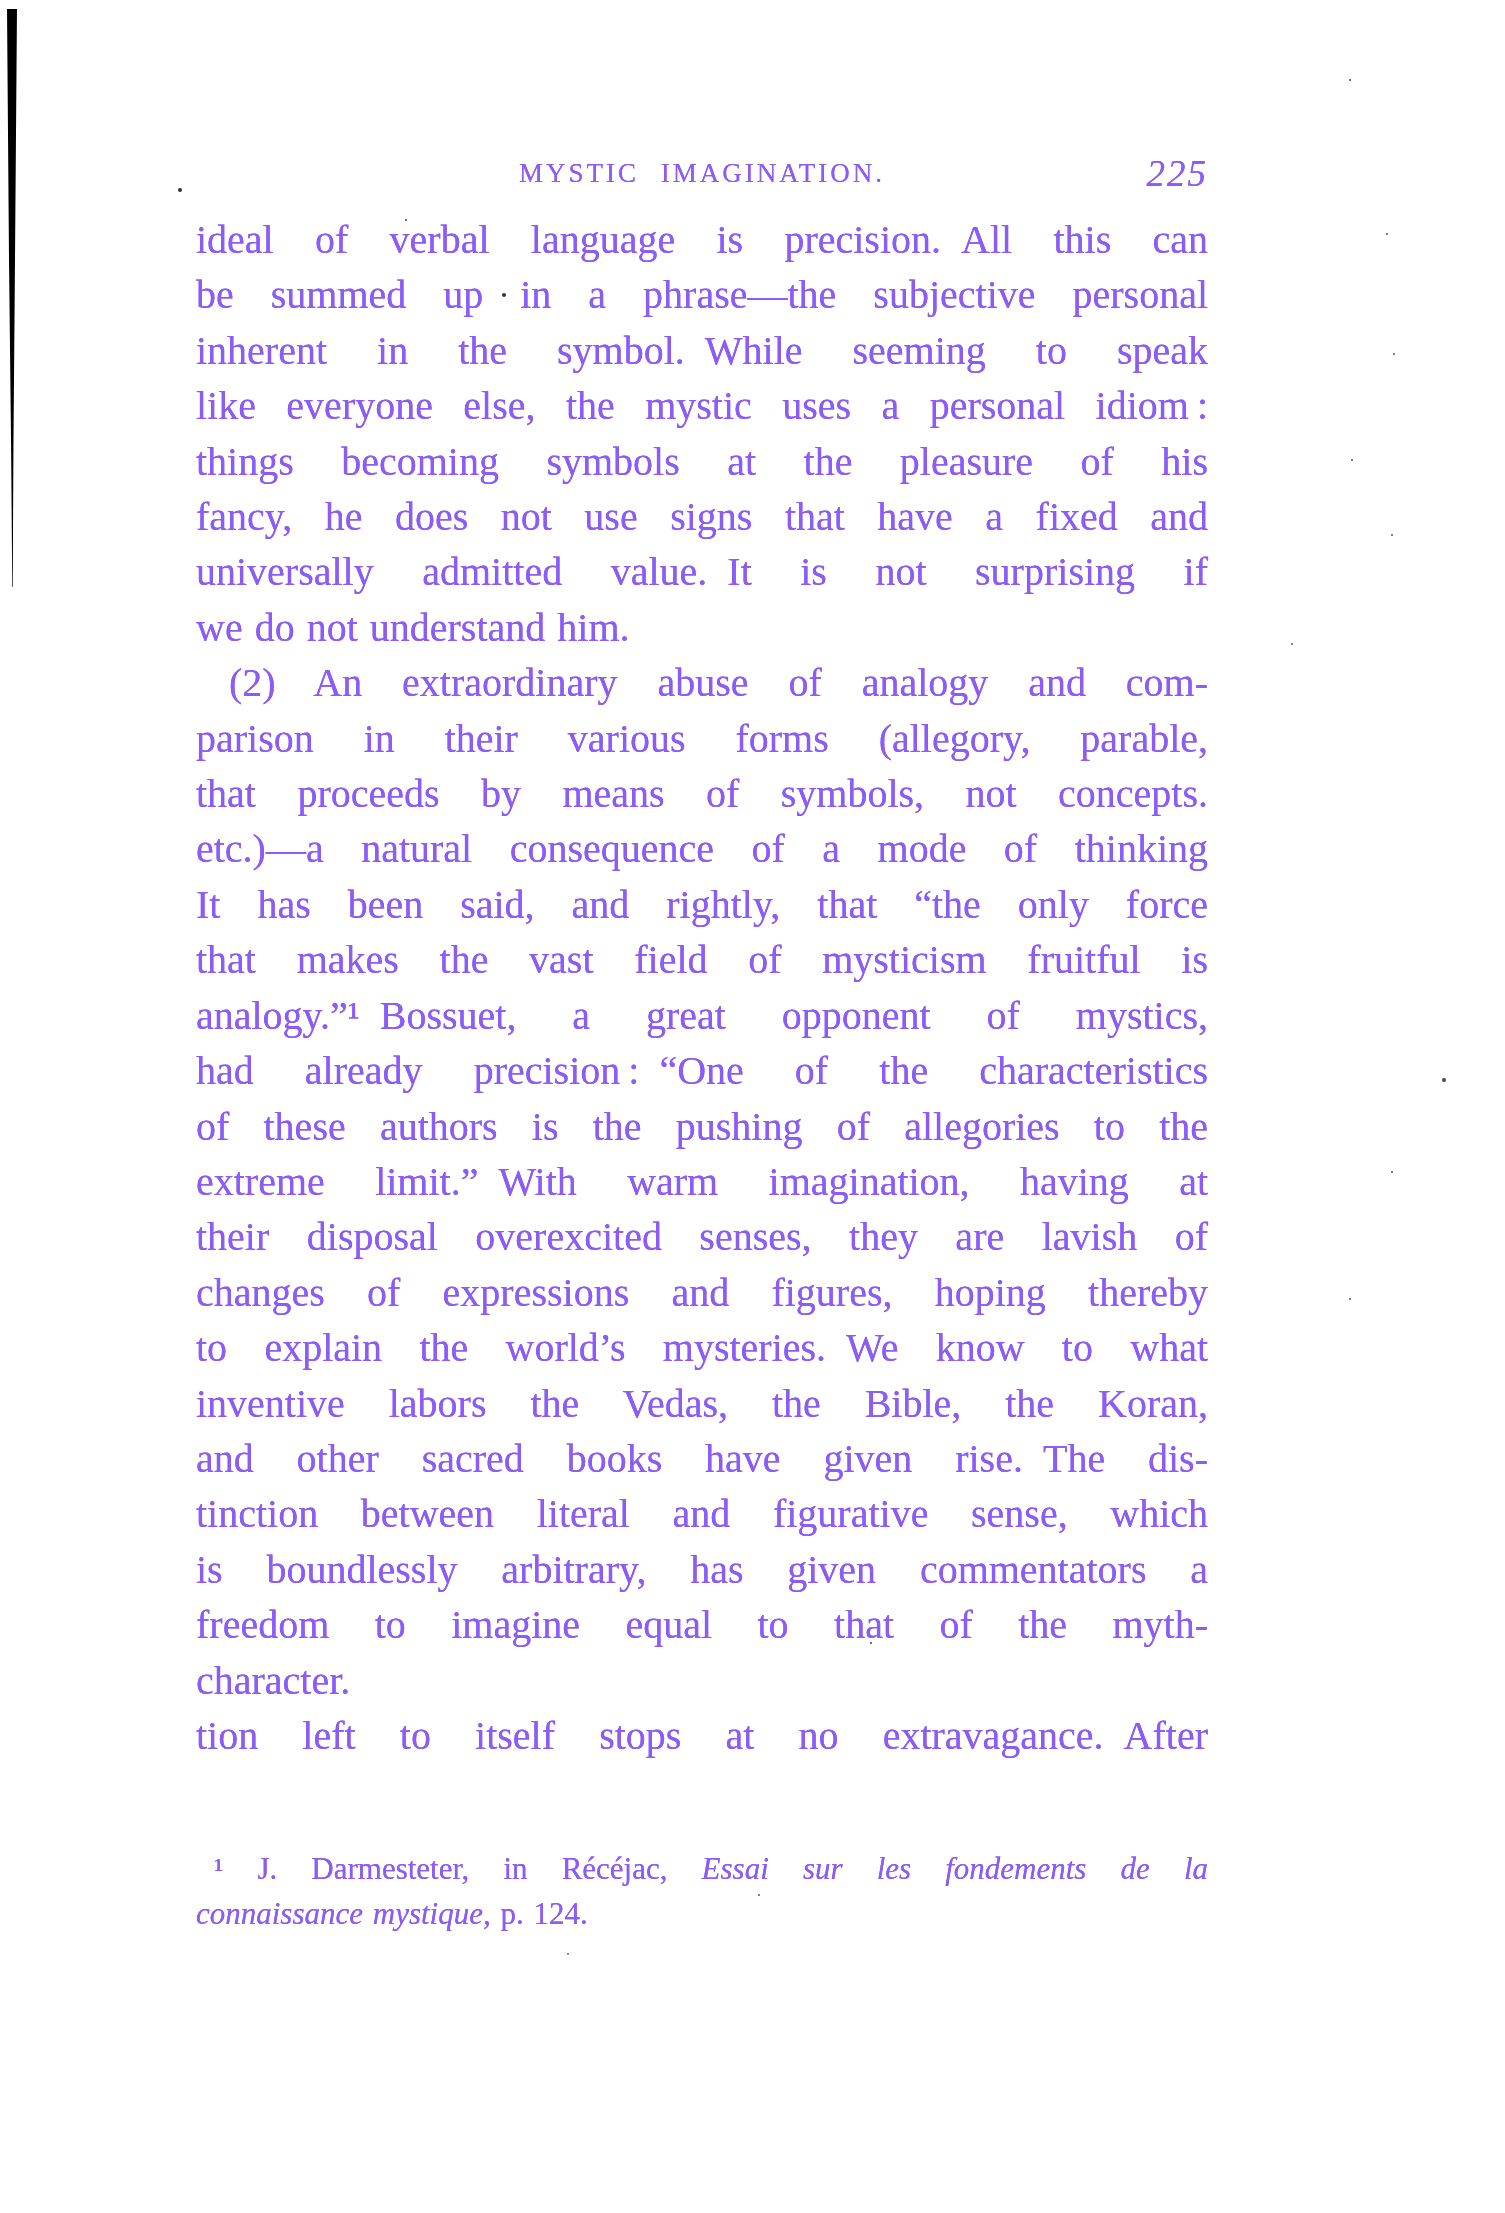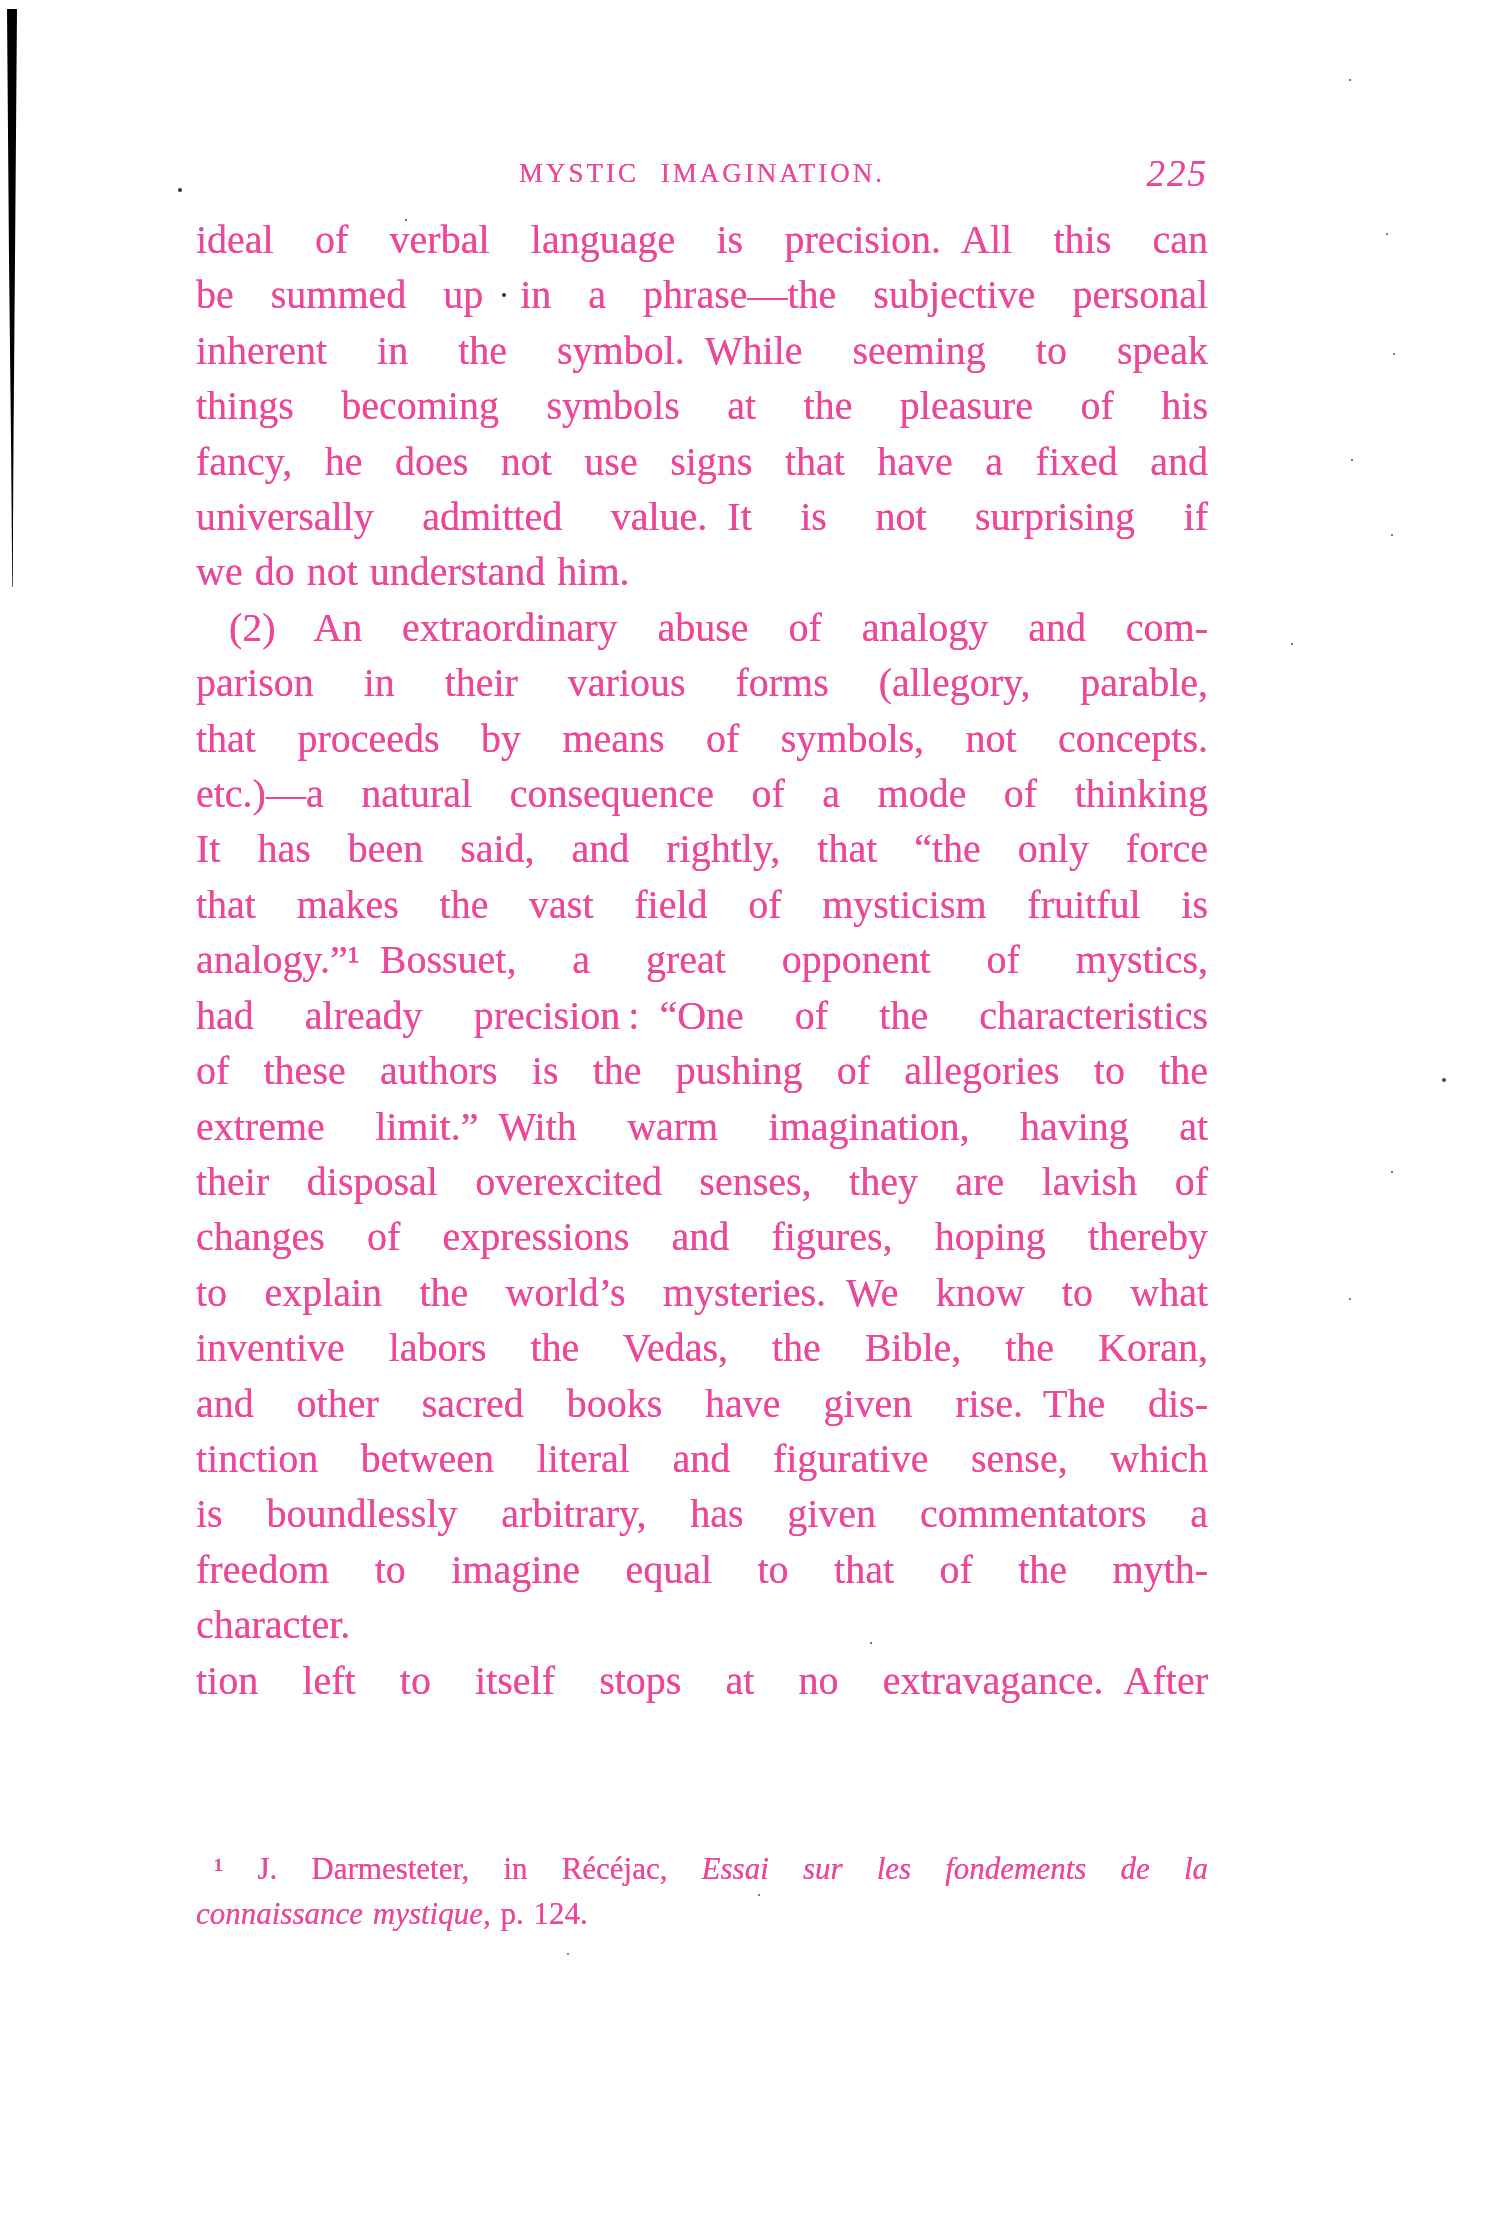--- a/index.html
+++ b/index.html
@@ -2,21 +2,21 @@
 <html><head>
 <meta charset="utf-8">
 <style>
   html, body { margin: 0; padding: 0; background: #e8e8e8; }
   .page {
     position: relative;
     width: 1505px;
     height: 2213px;
     background: #ffffff;
     font-family: "Liberation Serif", "DejaVu Serif", serif;
-    color: #ec4899;
+    color: #8b5cf6;
     overflow: hidden;
   }
 
   
   .binding {
     position: absolute;
     left: 7px;
     top: 9px;
     width: 12px;
     height: 580px;
@@ -118,20 +118,21 @@
 
   <div class="running-header">
     <span class="rh-title">MYSTIC IMAGINATION.</span>
     <span class="rh-num">225</span>
   </div>
 
   <div class="body-text" id="body-text">
       <div class="line">ideal of verbal language is precision. All this can</div>
       <div class="line">be summed up in a phrase—the subjective personal</div>
       <div class="line">inherent in the symbol. While seeming to speak</div>
+      <div class="line">like everyone else, the mystic uses a personal idiom :</div>
       <div class="line">things becoming symbols at the pleasure of his</div>
       <div class="line">fancy, he does not use signs that have a fixed and</div>
       <div class="line">universally admitted value. It is not surprising if</div>
       <div class="line no-just">we do not understand him.</div>
       <div class="line indent">(2) An extraordinary abuse of analogy and com-</div>
       <div class="line">parison in their various forms (allegory, parable,</div>
       <div class="line">that proceeds by means of symbols, not concepts.</div>
       <div class="line">etc.)—a natural consequence of a mode of thinking</div>
       <div class="line">It has been said, and rightly, that “the only force</div>
       <div class="line">that makes the vast field of mysticism fruitful is</div>

